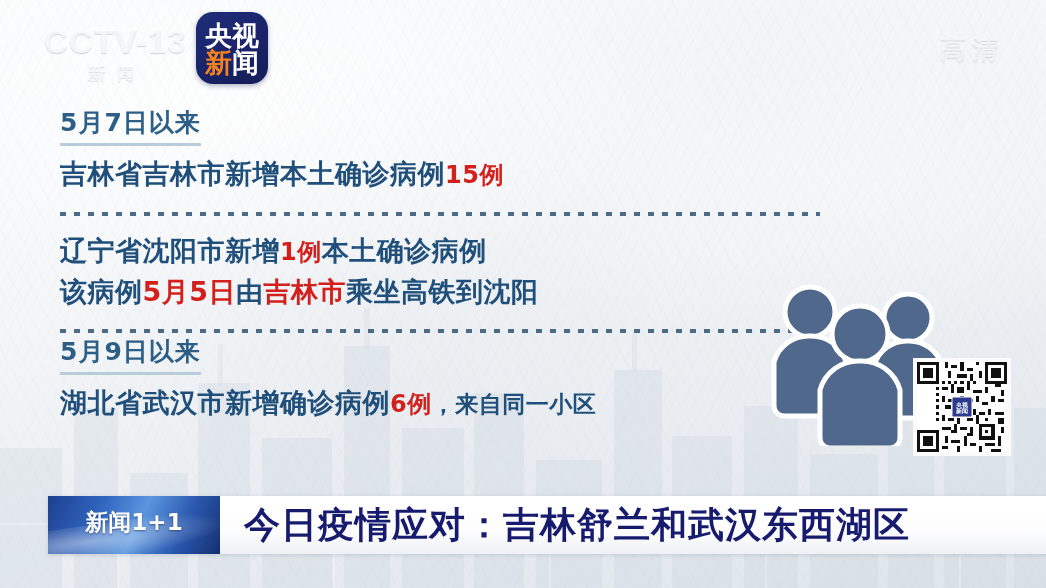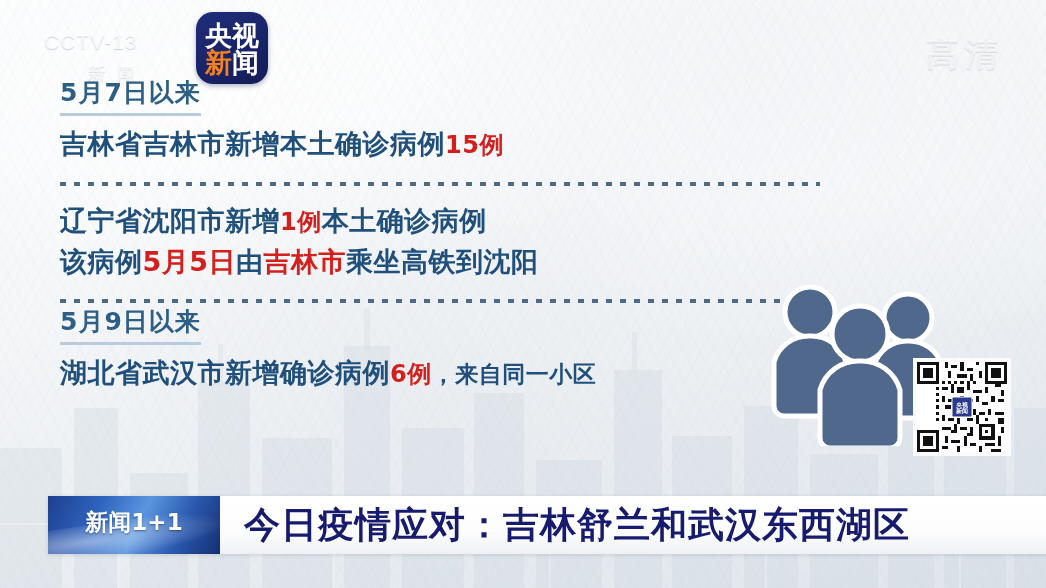--- a/index.html
+++ b/index.html
@@ -36,22 +36,22 @@
   .skyline { position: absolute; left: 0; bottom: 0; width: 1046px; height: 300px; opacity: .55; pointer-events: none; }
 
   
   .cctv-logo {
     position: absolute;
     left: 44px; top: 24px;
     width: 152px; height: 62px;
     pointer-events: none;
   }
   .cctv-line1 {
-    font-size: 21px;
-    font-weight: 400;
+    font-size: 33px;
+    font-weight: 700;
     letter-spacing: 1px;
     color: rgba(255,255,255,0.78);
     text-shadow: 0 1px 1px rgba(120,135,150,0.35);
     line-height: 36px;
     font-family: "Liberation Sans", sans-serif;
     white-space: nowrap;
   }
   .cctv-line2 {
     margin-top: 2px;
     margin-left: 44px;
@@ -84,30 +84,30 @@
     color: #ffffff;
     letter-spacing: 0;
     font-family: "DejaVu Sans", "Liberation Sans", sans-serif;
   }
   .badge-ch.accent { color: #f5821f; }
 
   
   .hd-watermark {
     position: absolute;
     right: 42px; top: 32px;
-    font-size: 33px;
+    font-size: 26px;
     font-weight: 700;
     letter-spacing: 6px;
     color: rgba(255,255,255,0.62);
     text-shadow: 0 1px 1px rgba(150,160,172,0.35);
     pointer-events: none;
   }
 
   
-  .blocks { position: absolute; left: 60px; top: 78px; width: 760px; }
+  .blocks { position: absolute; left: 60px; top: 108px; width: 760px; }
   .block { position: relative; }
 
   .block-head {
     display: inline-block;
     font-size: 25px;
     font-weight: 700;
     color: #2d5f86;
     letter-spacing: 1px;
     line-height: 30px;
     padding-bottom: 5px;

